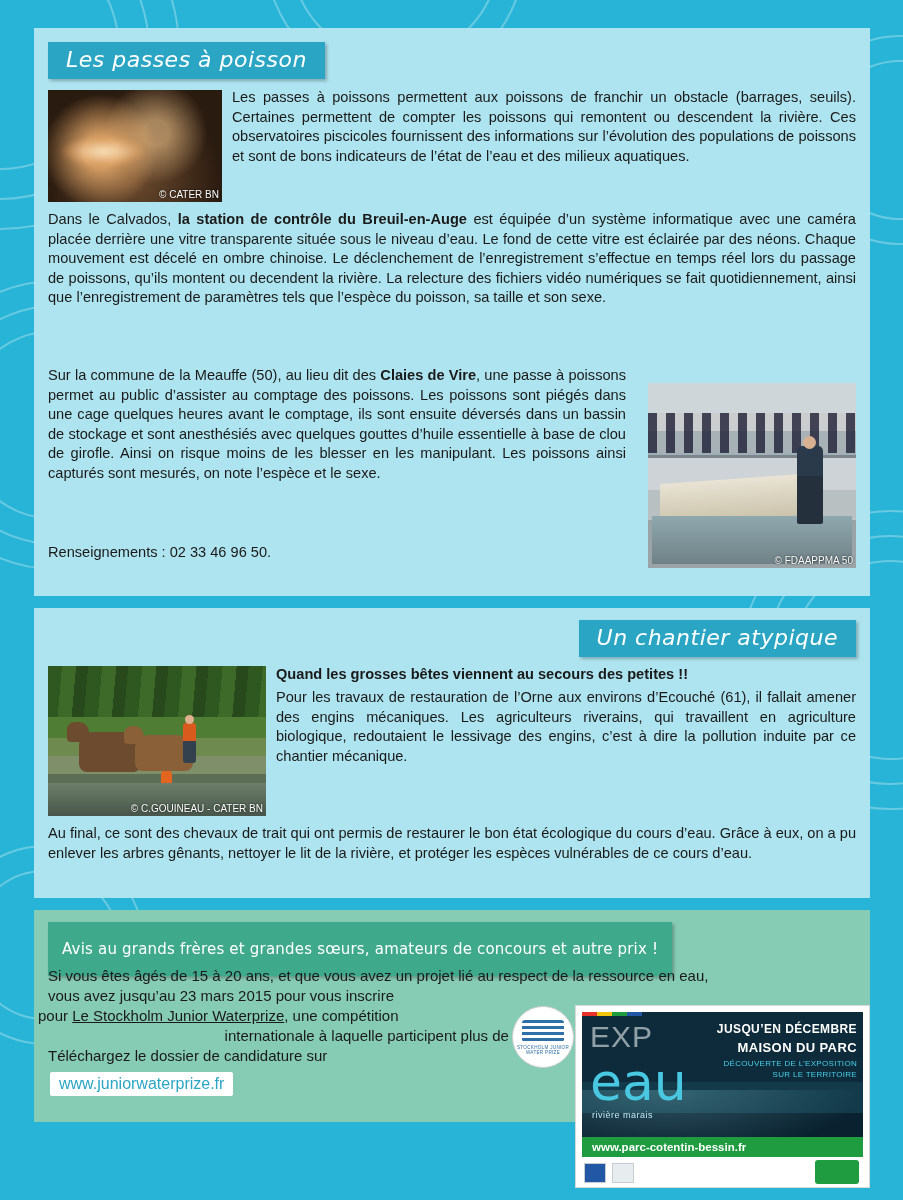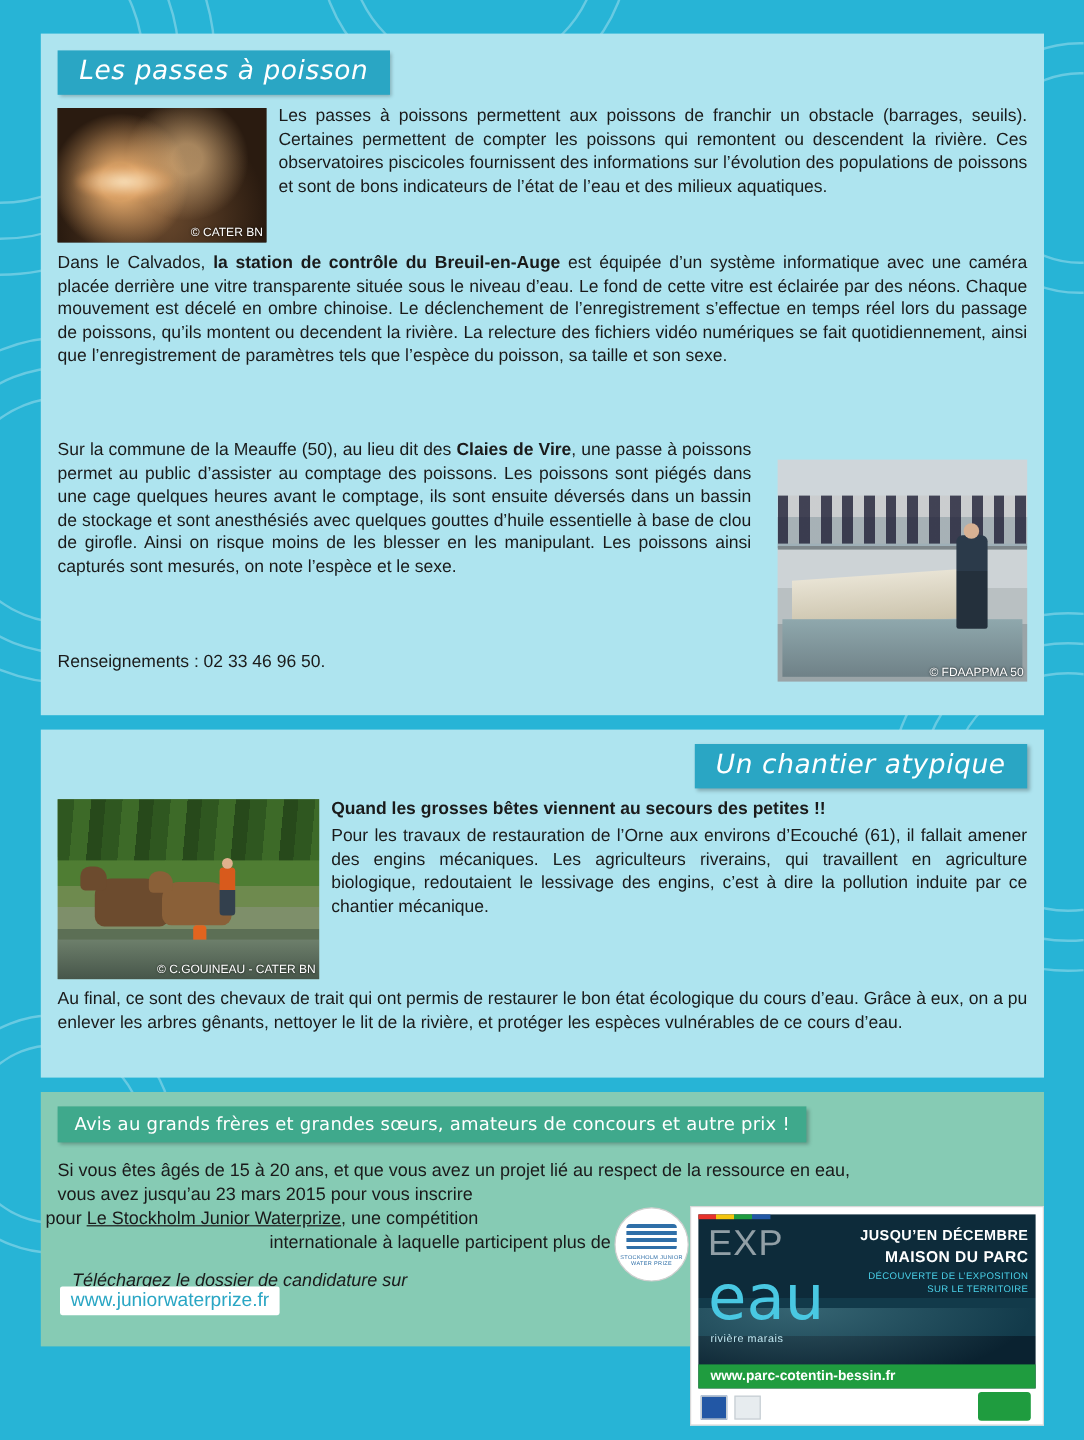--- a/index.html
+++ b/index.html
@@ -45,21 +45,21 @@
     padding: 5px 18px 7px 18px;
     letter-spacing: 0.5px;
     box-shadow: 2px 2px 3px rgba(0,0,0,0.25);
     font-family: "DejaVu Sans", sans-serif;
     font-style: italic;
   }
   .ribbon.green-ribbon {
     background: #3fa98c;
     font-style: normal;
     font-size: 15px;
-    padding: 6px 14px;
+    padding: 18px 14px;
     letter-spacing: 0.2px;
   }
 
   
   .txt {
     font-size: 14.6px;
     line-height: 19.6px;
     color: #1a1a1a;
     text-align: justify;
     font-family: "Liberation Sans", sans-serif;
@@ -358,21 +358,21 @@
   <div class="panel green" style="position:absolute; left:0; top:882px; width:836px; height:212px;">
 
     <div style="position:absolute; left:14px; top:12px;">
       <span class="ribbon green-ribbon">Avis au grands frères et grandes sœurs, amateurs de concours et autre prix !</span>
     </div>
 
     <p class="txt" style="position:absolute; left:14px; top:56px; width:690px; margin:0; text-align:left; font-size:15px;">Si vous êtes âgés de 15 à 20 ans,  et que vous avez un projet lié au respect de la ressource en eau,</p>
     <p class="txt" style="position:absolute; left:14px; top:76px; width:540px; margin:0; text-align:left; font-size:15px;">vous avez jusqu’au 23 mars 2015 pour vous inscrire</p>
     <p class="txt" style="position:absolute; left:4px; top:96px; width:540px; margin:0; text-align:left; font-size:15px;"><span>pour </span><span class="underlined">Le Stockholm Junior Waterprize</span><span>, une compétition</span></p>
     <p class="txt" style="position:absolute; left:0; top:116px; width:540px; margin:0; text-align:right; font-size:15px;">internationale à laquelle participent plus de 30 pays !</p>
-    <p class="txt" style="position:absolute; left:14px; top:136px; width:540px; margin:12px; text-align:left; font-size:15px;font-style:italic;">Téléchargez le dossier de candidature sur</p>
+    <p class="txt" style="position:absolute; left:14px; top:136px; width:540px; margin:0; text-align:left; font-size:15px;">Téléchargez le dossier de candidature sur</p>
 
     <a class="link-url" href="#" style="position:absolute; left:16px; top:162px;">www.juniorwaterprize.fr</a>
 
     <div class="swjp-badge" style="position:absolute; left:478px; top:96px;">
       <div class="waves"></div>
       <div class="cap">STOCKHOLM JUNIOR WATER PRIZE</div>
     </div>
   </div>
 
 

